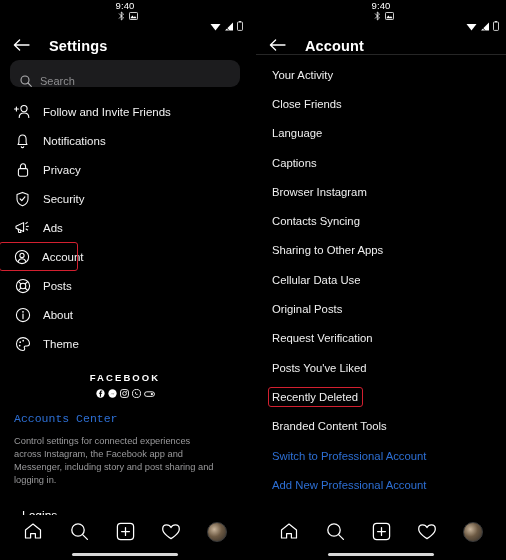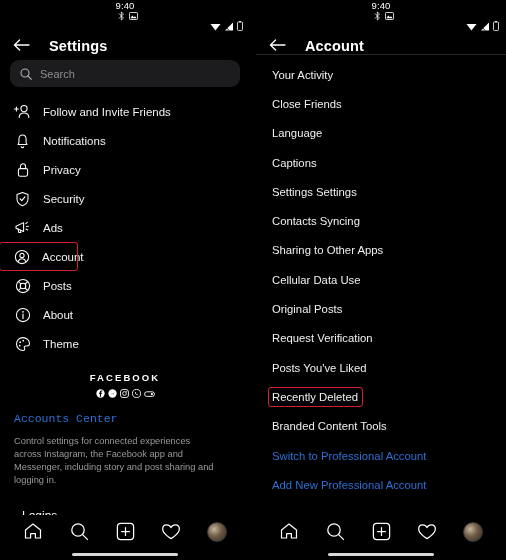--- a/index.html
+++ b/index.html
@@ -57,21 +57,21 @@
     letter-spacing: .15px;
   }
 
   
   .search-wrap { padding: 6px 10px 0 10px; }
   .search-box {
     background: #1c1c1e;
     border-radius: 9px;
     height: 27px;
     display: flex;
-    align-items: center;
+    align-items: flex-end;
     padding: 0 10px;
     gap: 8px;
   }
   .search-ph { color: #8e8e90; font-size: 11px; }
 
   
   .settings-list { padding-top: 10px; }
   .srow {
     display: flex;
     align-items: center;
@@ -481,21 +481,21 @@
       <div class="arow">
           <span class="lbl">Close Friends</span>
         </div>
       <div class="arow">
           <span class="lbl">Language</span>
         </div>
       <div class="arow">
           <span class="lbl">Captions</span>
         </div>
       <div class="arow">
-          <span class="lbl">Settings Settings</span>
+          <span class="lbl">Browser Instagram</span>
         </div>
       <div class="arow">
           <span class="lbl">Contacts Syncing</span>
         </div>
       <div class="arow">
           <span class="lbl">Sharing to Other Apps</span>
         </div>
       <div class="arow">
           <span class="lbl">Cellular Data Use</span>
         </div>

